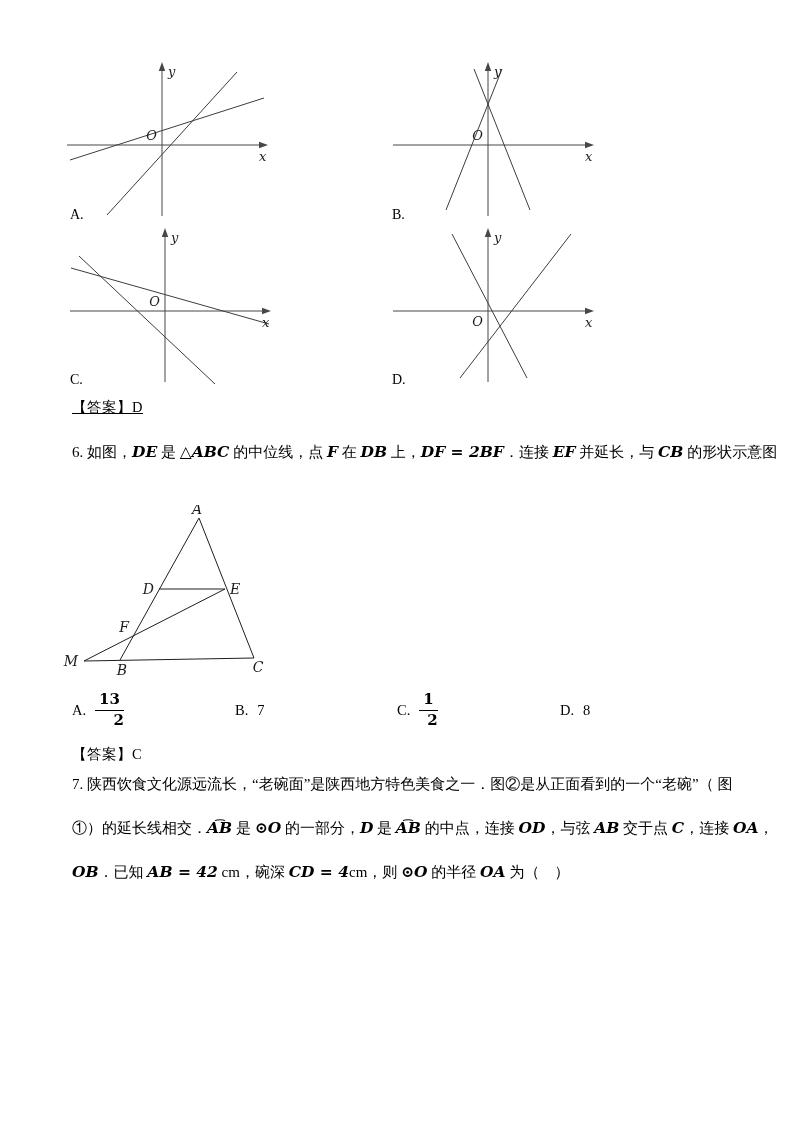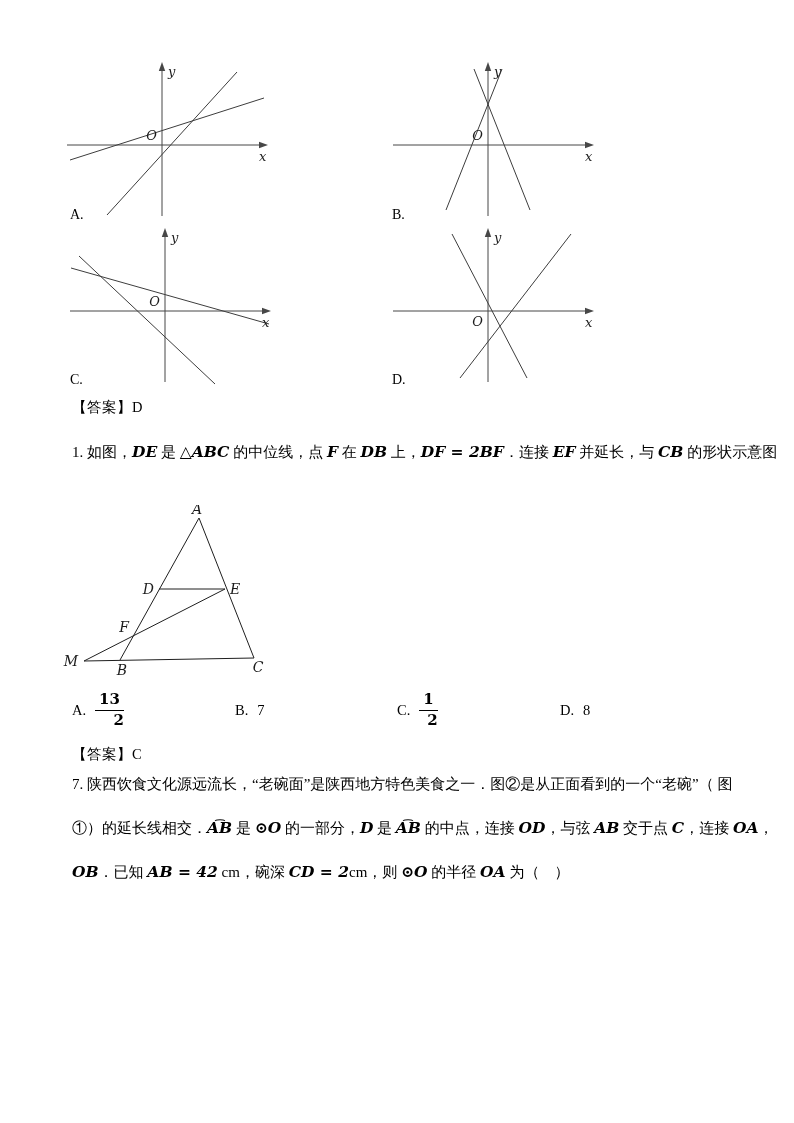--- a/index.html
+++ b/index.html
@@ -100,24 +100,24 @@
     <polygon class="arrowhead" points="206,85 197,81.8 197,88.2"></polygon>
     <line class="fn" x1="72" y1="152" x2="183" y2="8"></line>
     <line class="fn" x1="64" y1="8" x2="139" y2="152"></line>
     <text x="106" y="16">y</text>
     <text x="197" y="101">x</text>
     <text x="95" y="100" text-anchor="end">O</text>
   </svg>
 </div>
 <span class="graph-label" style="left:392px; top:372px;">D.</span>
 
-<div class="answer" style="left:72px; top:398px;">【答案】D</div>
+<div class="answer" style="left:72px; top:398px;text-decoration:underline;">【答案】D</div>
 
 <div class="para" style="left:72px; top:430px; width:660px;">
-  <div class="line"><span>1.  如图，</span><span class="m">DE</span><span> 是 </span><span class="m">△ABC</span><span> 的中位线，点 </span><span class="m">F</span><span> 在 </span><span class="m">DB</span><span> 上，</span><span class="m">DF = 2BF</span><span>．连接 </span><span class="m">EF</span><span> 并延长，与 </span><span class="m">CB</span><span> 的形状示意图</span></div>
+  <div class="line"><span>6.  如图，</span><span class="m">DE</span><span> 是 </span><span class="m">△ABC</span><span> 的中位线，点 </span><span class="m">F</span><span> 在 </span><span class="m">DB</span><span> 上，</span><span class="m">DF = 2BF</span><span>．连接 </span><span class="m">EF</span><span> 并延长，与 </span><span class="m">CB</span><span> 的形状示意图</span></div>
 </div>
 
 <div class="tri-fig" style="left:58px; top:505px;">
   <svg width="300" height="176" viewBox="0 0 300 176">
     <line class="tri" x1="141" y1="13" x2="62" y2="155"></line>
     <line class="tri" x1="141" y1="13" x2="196" y2="153"></line>
     <line class="tri" x1="26" y1="156" x2="196" y2="153"></line>
     <line class="tri" x1="101" y1="84" x2="167" y2="84"></line>
     <line class="tri" x1="167" y1="84" x2="26" y2="156"></line>
     <text x="139" y="9" text-anchor="middle">A</text>
@@ -153,14 +153,14 @@
     <span>D.</span>
     <span>8</span>
   </div>
 </div>
 
 <div class="answer" style="left:72px; top:745px;">【答案】C</div>
 
 <div class="para" style="left:72px; top:762px; width:665px;">
   <div class="line"><span>7.  陕西饮食文化源远流长，“老碗面”是陕西地方特色美食之一．图②是从正面看到的一个“老碗”（ 图</span></div>
   <div class="line"><span>①）的延长线相交．</span><span class="m arc">AB</span><span> 是 </span><span class="m">⊙O</span><span> 的一部分，</span><span class="m">D</span><span> 是 </span><span class="m arc">AB</span><span> 的中点，连接 </span><span class="m">OD</span><span>，与弦 </span><span class="m">AB</span><span> 交于点 </span><span class="m">C</span><span>，连接 </span><span class="m">OA</span><span>，</span></div>
-  <div class="line"><span class="m">OB</span><span>．已知 </span><span class="m">AB = 42</span><span> cm，碗深 </span><span class="m">CD = 2</span><span>cm，则 </span><span class="m">⊙O</span><span> 的半径 </span><span class="m">OA</span><span> 为（　）</span></div>
+  <div class="line"><span class="m">OB</span><span>．已知 </span><span class="m">AB = 42</span><span> cm，碗深 </span><span class="m">CD = 4</span><span>cm，则 </span><span class="m">⊙O</span><span> 的半径 </span><span class="m">OA</span><span> 为（　）</span></div>
 </div>
 
 </body></html>

